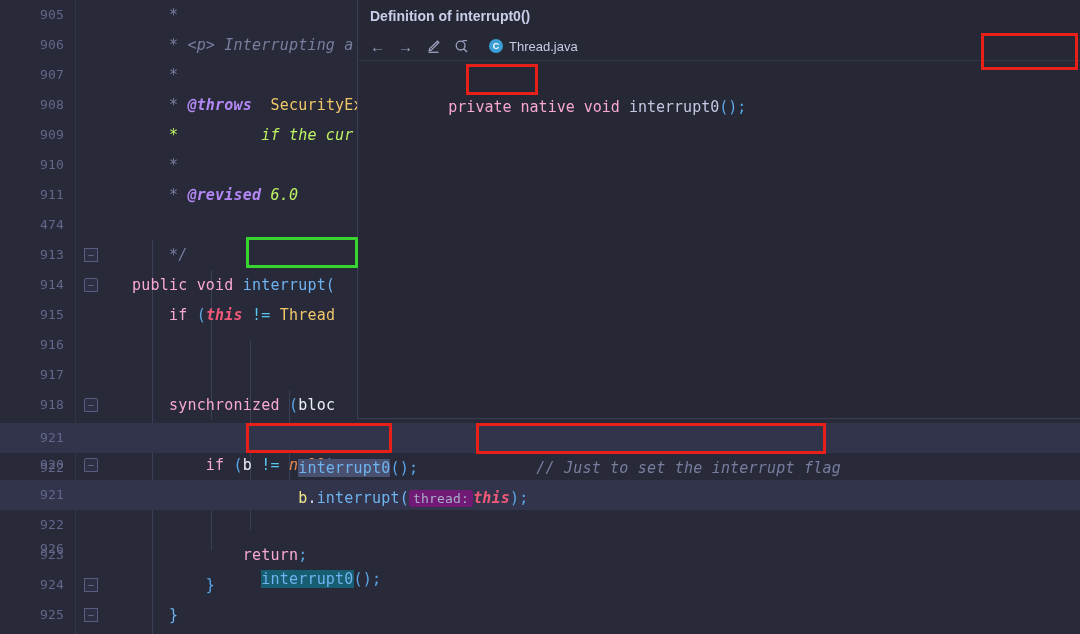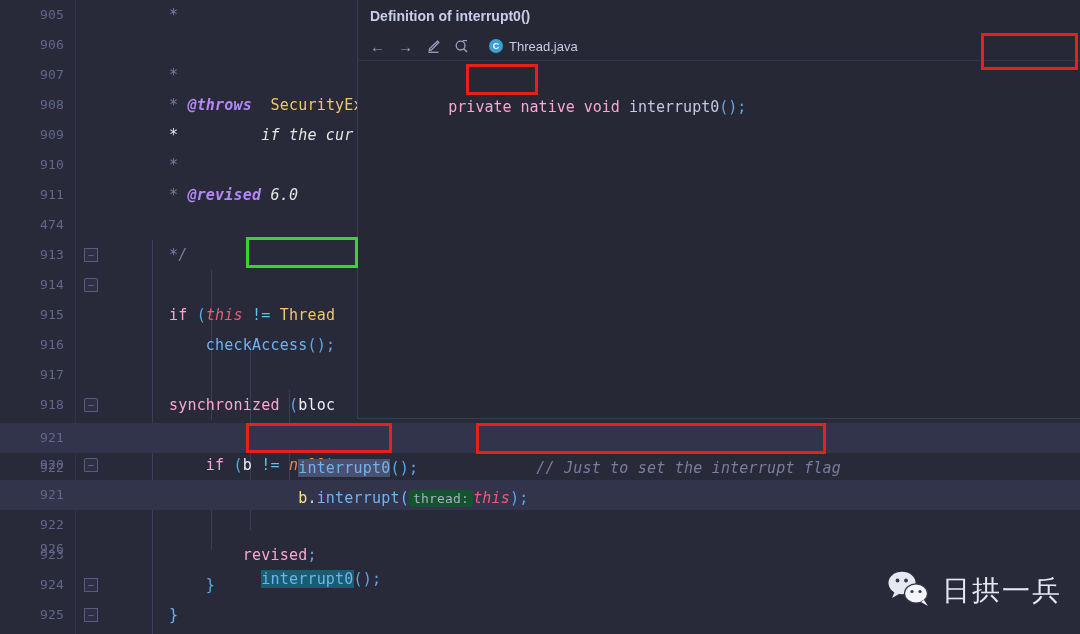--- a/index.html
+++ b/index.html
@@ -74,36 +74,36 @@
   .guide {
     position: absolute; top: 0; bottom: 0;
     width: 1px; background: #3b3e57;
   }
 
   
   .kw      { color: #f9a8d4; }
   .kw2     { color: #e8884a; font-style: italic; }
   .cmt     { color: #787e9e; font-style: italic; }
   .doctag  { color: #b388f5; font-style: italic; font-weight: bold; margin-top: 31px; }
-  .docval  { color: #e5e5e5; font-style: italic; }
+  .docval  { color: #bef264; font-style: italic; }
   .type    { color: #f2c76a; }
   .method  { color: #6eb4f0; }
   .field   { color: #f0e68c; }
   .ident   { color: #c3c8e3; }
   .punc    { color: #d3d7ef; }
   .paren   { color: #5aa8e8; }
   .op      { color: #58c8f0; }
-  .thiskw  { color: #f05a78; font-style: italic; }
+  .thiskw  { color: #f05a78; font-style: italic; font-weight: bold; }
   .light   { color: #b9e08a; font-style: italic; }
   .dot     { color: #4d516e; }
   .semi    { color: #5aa8e8; }
   .white   { color: #eceff7; }
 
   .param-hint {
-    background: #14532d;
+    background: #701a75;
     color: #a9aec9;
     border-radius: 3px;
     padding: 1px 4px;
     font-size: 13px;
   }
 
   
   .box-red {
     position: absolute;
     border: 3px solid #e8201a;
@@ -226,38 +226,38 @@
     <div class="fold-col"></div>
 
     <div class="guide" style="left:152px;top:240px;bottom:0;"></div>
     <div class="guide" style="left:211px;top:270px;height:150px;"></div>
     <div class="guide" style="left:211px;top:480px;height:70px;"></div>
     <div class="guide" style="left:250px;top:340px;height:190px;"></div>
     <div class="guide" style="left:289px;top:390px;height:110px;"></div>
 
     <div class="code-area" id="code-rows">
         <div class="row"><span class="lnum">905</span><span class="codetext"><span class="dot">    </span><span class="cmt">*</span></span></div>
-        <div class="row"><span class="lnum">906</span></div>
+        <div class="row"><span class="lnum">906</span><span class="codetext"><span class="dot">    </span><span class="cmt">* &lt;p&gt; Interrupting a</span></span></div>
         <div class="row"><span class="lnum">907</span><span class="codetext"><span class="dot">    </span><span class="cmt">*</span></span></div>
         <div class="row"><span class="lnum">908</span><span class="codetext"><span class="dot">    </span><span class="cmt">* </span><span class="doctag">@throws</span><span class="cmt">  </span><span class="type">SecurityEx</span></span></div>
         <div class="row"><span class="lnum">909</span><span class="codetext"><span class="dot">    </span><span class="docval">*         if the cur</span></span></div>
         <div class="row"><span class="lnum">910</span><span class="codetext"><span class="dot">    </span><span class="cmt">*</span></span></div>
         <div class="row"><span class="lnum">911</span><span class="codetext"><span class="dot">    </span><span class="cmt">* </span><span class="doctag">@revised</span><span class="docval"> 6.0</span></span></div>
         <div class="row"><span class="lnum">474</span></div>
         <div class="row"><span class="lnum">913</span><span class="foldmark open">–</span><span class="codetext"><span class="dot">    </span><span class="cmt">*/</span></span></div>
-        <div class="row"><span class="lnum">914</span><span class="foldmark closed">–</span></div>
+        <div class="row"><span class="lnum">914</span><span class="foldmark closed">–</span><span class="codetext"><span class="kw">public</span><span class="dot"> </span><span class="kw">void</span><span class="dot"> </span><span class="method">interrupt(</span></span></div>
         <div class="row"><span class="lnum">915</span><span class="codetext"><span class="dot">    </span><span class="kw">if</span><span class="dot"> </span><span class="paren">(</span><span class="thiskw">this</span><span class="dot"> </span><span class="op">!=</span><span class="dot"> </span><span class="type">Thread</span></span></div>
-        <div class="row"><span class="lnum">916</span><span class="codetext"><span class="dot">        </span><span class="method">checkAccess</span><span class="paren">()</span><span class="semi">;</span></span></div>
+        <div class="row"><span class="lnum">916</span></div>
         <div class="row"><span class="lnum">917</span><span class="codetext"></span></div>
         <div class="row"><span class="lnum">918</span><span class="foldmark closed">–</span><span class="codetext"><span class="dot">    </span><span class="kw">synchronized</span><span class="dot"> </span><span class="paren">(</span><span class="white">bloc</span></span></div>
         <div class="row"><span class="lnum">919</span><span class="codetext"><span class="dot">        </span><span class="light">Interruptible</span></span></div>
         <div class="row"><span class="lnum">920</span><span class="foldmark closed">–</span><span class="codetext"><span class="dot">        </span><span class="kw">if</span><span class="dot"> </span><span class="paren">(</span><span class="white">b</span><span class="dot"> </span><span class="op">!=</span><span class="dot"> </span><span class="kw2">null</span><span class="paren">)</span></span></div>
         <div class="row current"><span class="lnum">921</span></div>
         <div class="row"><span class="lnum">922</span></div>
-        <div class="row"><span class="lnum">923</span><span class="codetext"><span class="dot">            </span><span class="kw">revised</span><span class="semi">;</span></span></div>
+        <div class="row"><span class="lnum">923</span><span class="codetext"><span class="dot">            </span><span class="kw">return</span><span class="semi">;</span></span></div>
         <div class="row"><span class="lnum">924</span><span class="foldmark open">–</span><span class="codetext"><span class="dot">        </span><span class="paren">}</span></span></div>
         <div class="row"><span class="lnum">925</span><span class="foldmark open">–</span><span class="codetext"><span class="dot">    </span><span class="method">}</span></span></div>
         <div class="row"><span class="lnum">926</span></div>
       </div>
   </div>
 
   <div class="row current" style="position:absolute;left:0;right:0;top:423px;z-index:10;">
     <span class="lnum">921</span>
     <span class="codetext">
       <span class="dot">            </span><span class="sel-occurrence method">interrupt0</span><span class="paren">();</span><span class="dot">         </span><span class="cmt" style="margin-left:35px;">// Just to set the interrupt flag</span>
@@ -332,29 +332,14 @@
         <i></i>
       </div>
   </div>
 
   <div class="box-red" style="left:466px;top:64px;width:72px;height:31px;"></div>
   <div class="box-red" style="left:981px;top:33px;width:97px;height:37px;"></div>
   <div class="box-green" style="left:246px;top:237px;width:112px;height:31px;"></div>
   <div class="box-red" style="left:246px;top:423px;width:146px;height:30px;"></div>
   <div class="box-red" style="left:476px;top:423px;width:350px;height:31px;"></div>
 
-  <div class="watermark">
-    <span>
-      <svg width="44" height="38" viewBox="0 0 44 38">
-        <ellipse cx="15" cy="13" rx="13.5" ry="11.2" fill="#e6e9f2"></ellipse>
-        <polygon points="8,21 5,28 12,24" fill="#e6e9f2"></polygon>
-        <circle cx="10.5" cy="10.5" r="1.9" fill="#343750"></circle>
-        <circle cx="19" cy="10.5" r="1.9" fill="#343750"></circle>
-        <ellipse cx="29" cy="23.5" rx="11.5" ry="9.6" fill="#f3f5fa" stroke="#343750" stroke-width="1.2"></ellipse>
-        <polygon points="37,30 41,36 34,32" fill="#f3f5fa"></polygon>
-        <circle cx="25" cy="21.5" r="1.6" fill="#343750"></circle>
-        <circle cx="33" cy="21.5" r="1.6" fill="#343750"></circle>
-      </svg>
-    </span>
-    <span class="wm-text">日拱一兵</span>
-  </div>
 
 </div>
 
 </body></html>

